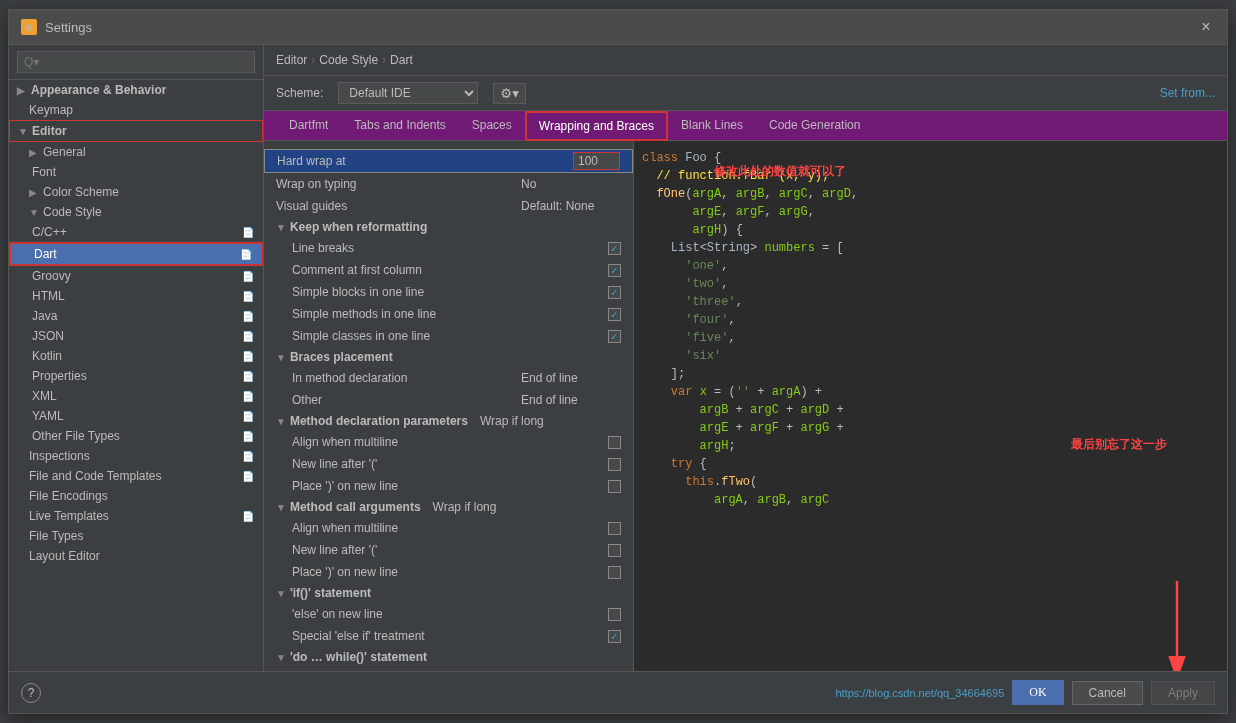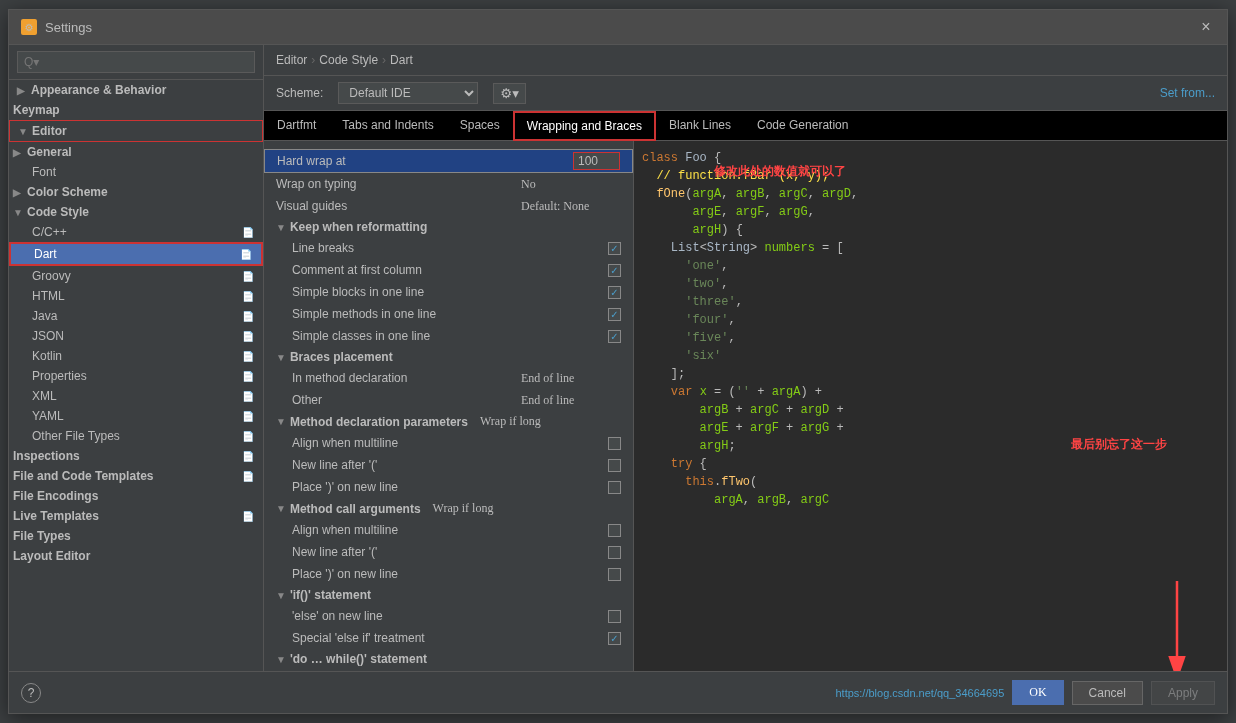--- a/index.html
+++ b/index.html
@@ -17,50 +17,50 @@
     
     
     .sidebar { width: 255px; background: #3c3f41; border-right: 1px solid #555; overflow-y: auto; flex-shrink: 0; }
     .search-box { padding: 6px 8px; border-bottom: 1px solid #555; }
     .search-input { width: 100%; background: #45494a; border: 1px solid #5a5a5a; color: #bbbbbb; padding: 3px 6px; font-size: 12px; outline: none; }
     
     .tree-item { padding: 3px 8px; cursor: pointer; display: flex; align-items: center; gap: 4px; white-space: nowrap; }
     .tree-item.selected { background: #4b6eaf; color: #fff; }
     .tree-item.section-header { font-weight: bold; color: #bbbbbb; }
     .tree-arrow { font-size: 10px; color: #888; width: 10px; }
-    .tree-indent-1 { padding-left: 4px; font-weight: bold; }
+    .tree-indent-1 { padding-left: 20px; }
     .tree-indent-2 { padding-left: 23px; }
     
     
     .main-content { flex: 1; display: flex; flex-direction: column; overflow: hidden; background: #3c3f41; }
     
     .breadcrumb { padding: 8px 12px; display: flex; align-items: center; gap: 4px; border-bottom: 1px solid #555; font-size: 12px; color: #bbbbbb; }
     .breadcrumb-sep { color: #666; }
     
     .scheme-bar { padding: 6px 12px; display: flex; align-items: center; gap: 15px; border-bottom: 1px solid #555; }
     .scheme-label { color: #bbbbbb; }
     .scheme-select { background: #45494a; border: 1px solid #5a5a5a; color: #bbbbbb; padding: 2px 6px; font-size: 12px; min-width: 140px; }
     .scheme-btn { background: #45494a; border: 1px solid #5a5a5a; color: #bbbbbb; padding: 2px 6px; cursor: pointer; }
     .set-from-link { margin-left: auto; color: #4b9dca; cursor: pointer; text-decoration: none; }
     
     
-    .tabs-bar { display: flex; border-bottom: 1px solid #555; background: #000000; padding: 0 0; }
+    .tabs-bar { display: flex; border-bottom: 1px solid #555; background: #701a75; padding: 0 12px; }
     .tab { padding: 6px 12px; cursor: pointer; border: 1px solid transparent; font-size: 12px; color: #bbbbbb; margin-bottom: -1px; }
     .tab.highlighted { border: 2px solid #cc3333; color: #fff; }
     
     
     .content-area { display: flex; flex: 1; overflow: hidden; }
     
     
     .settings-panel { width: 370px; overflow-y: auto; border-right: 1px solid #555; padding: 8px 0; flex-shrink: 0; }
     
     .setting-row { padding: 2px 12px; display: flex; align-items: center; min-height: 22px; }
     .setting-row.highlighted { background: #214283; }
     .setting-label { flex: 1; color: #bbbbbb; font-size: 12px; }
-    .setting-value { color: #bbbbbb; font-size: 12px; min-width: 100px; text-align: left; font-family: Liberation Serif, serif; }
+    .setting-value { color: #bbbbbb; font-size: 12px; min-width: 100px; text-align: left; }
     .setting-input { background: #45494a; border: 1px solid #5a5a5a; color: #bbbbbb; padding: 1px 4px; font-size: 12px; width: 60px; }
     .setting-input.highlighted { border: 2px solid #cc3333; }
     .checkbox { width: 13px; height: 13px; background: #45494a; border: 1px solid #888; display: inline-flex; align-items: center; justify-content: center; font-size: 10px; }
     .checkbox.checked::after { content: '✓'; color: #4b9dca; }
     .checkbox.empty { }
     
     .section-row { padding: 3px 12px; display: flex; align-items: center; gap: 4px; font-weight: bold; color: #bbbbbb; }
     .section-arrow { color: #888; font-size: 10px; }
     
     

